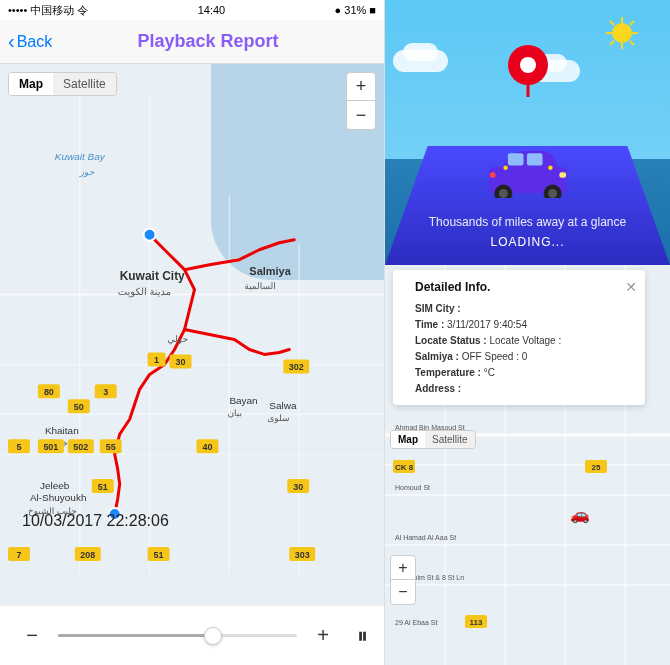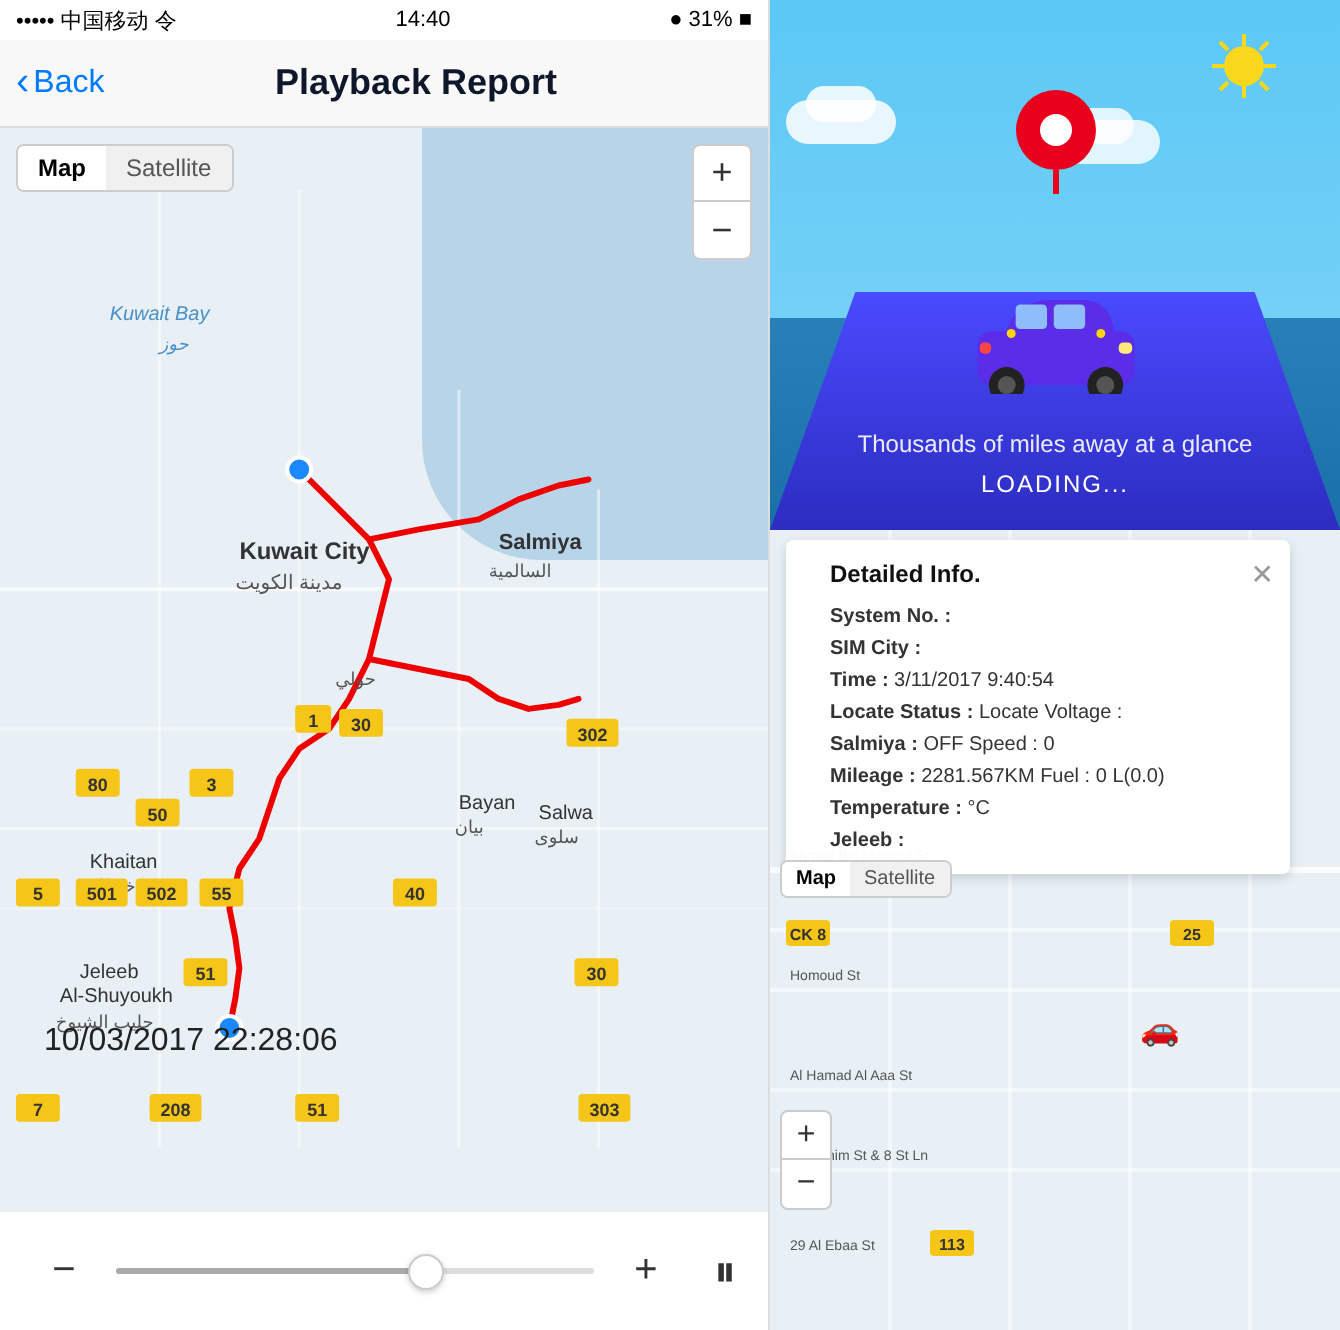--- a/index.html
+++ b/index.html
@@ -55,21 +55,21 @@
     }
 
     .back-chevron {
       font-size: 20px;
       margin-right: 2px;
     }
 
     .header-title {
       font-size: 18px;
       font-weight: 600;
-      color: #0f172a;
+      color: #8b5cf6;
       padding-left: 32px;
     }
 
     .map-container {
       flex: 1;
       position: relative;
       background: #e8f0f8;
       overflow: hidden;
     }
 
@@ -633,28 +633,26 @@
       <text x="91" y="360" font-size="8" text-anchor="middle" fill="#333" font-weight="bold">113</text>
       <rect x="200" y="195" width="22" height="13" fill="#f5c518" rx="2"></rect>
       <text x="211" y="205" font-size="8" text-anchor="middle" fill="#333" font-weight="bold">25</text>
 
       <text x="185" y="255" font-size="16" fill="#333">🚗</text>
     </svg>
 
     <div class="detail-popup">
       <div class="detail-popup-title">Detailed Info.</div>
       <div class="detail-popup-close">✕</div>
-      <div><strong>System No. :</strong> </div>
       <div><strong>SIM City :</strong> </div>
       <div><strong>Time :</strong> 3/11/2017 9:40:54</div>
       <div><strong>Locate Status :</strong> Locate Voltage :</div>
       <div><strong>Salmiya :</strong> OFF Speed : 0</div>
-      <div><strong>Mileage :</strong> 2281.567KM Fuel : 0 L(0.0)</div>
       <div><strong>Temperature :</strong> °C</div>
-      <div><strong>Jeleeb :</strong> </div>
+      <div><strong>Address :</strong> </div>
     </div>
 
     <div class="right-map-type-selector">
       <button class="right-map-type-btn active">Map</button>
       <button class="right-map-type-btn">Satellite</button>
     </div>
 
     <div class="right-map-zoom">
       <button class="right-map-zoom-btn">+</button>
       <button class="right-map-zoom-btn">−</button>

